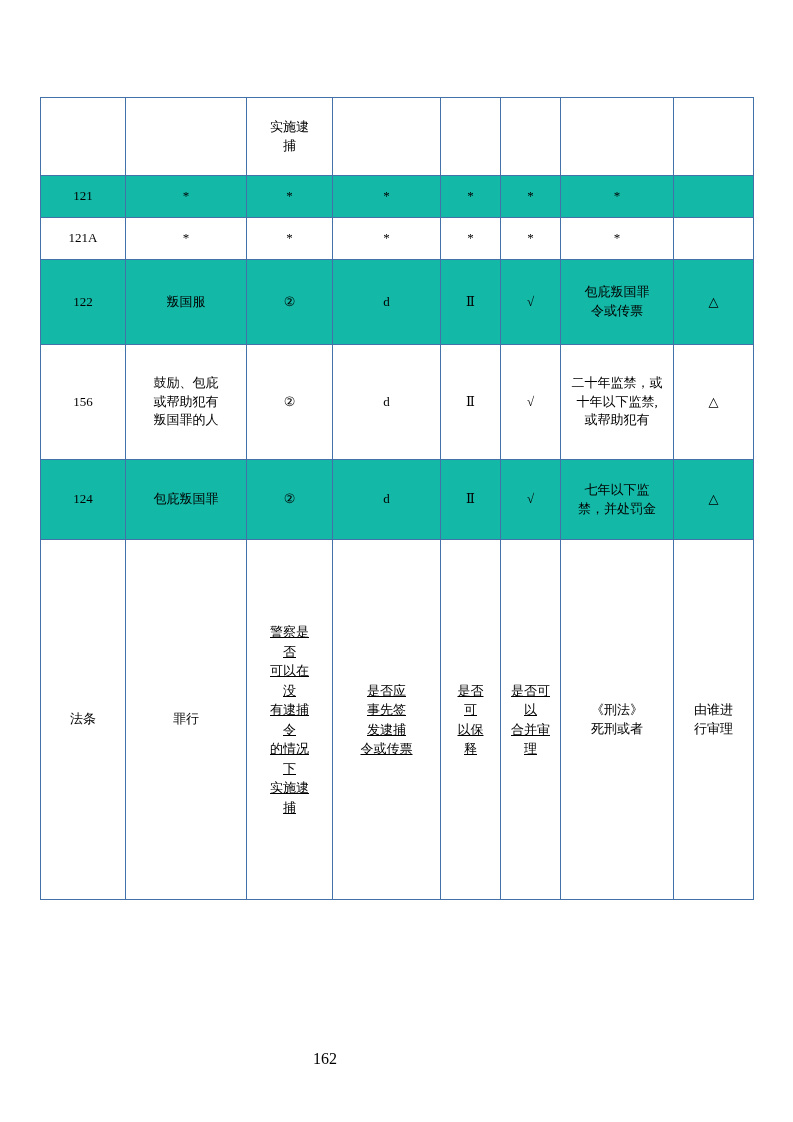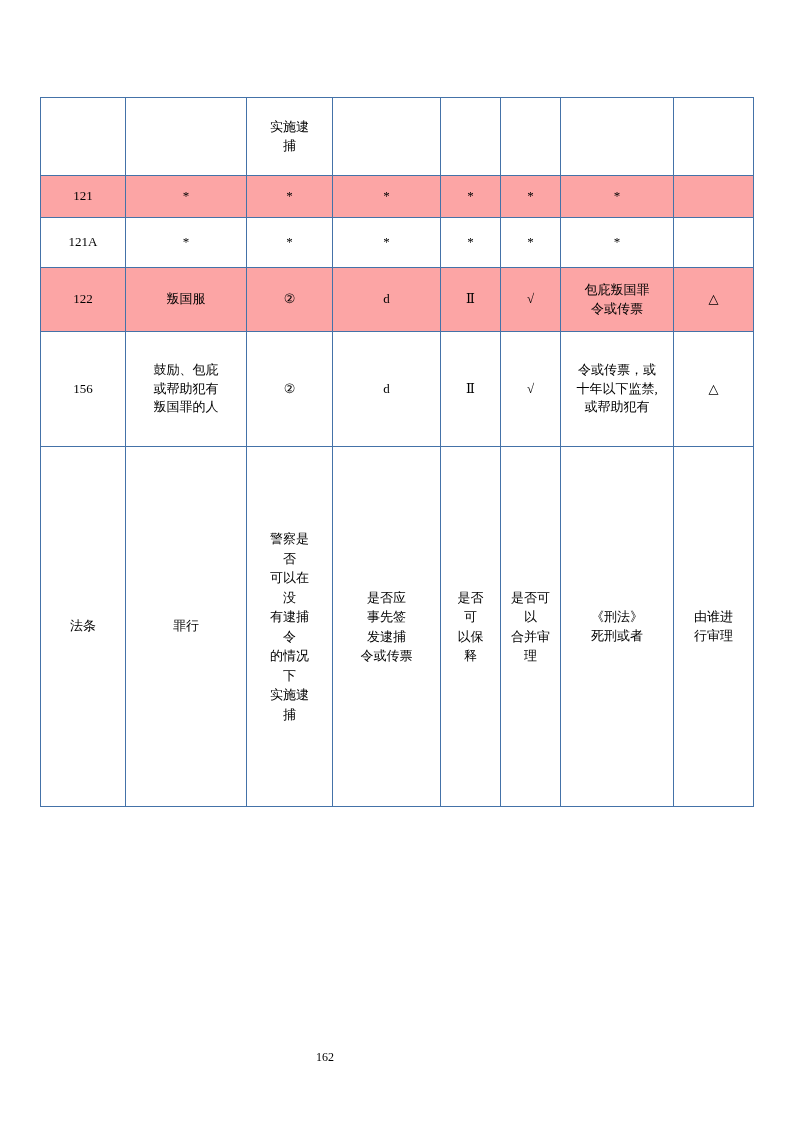--- a/index.html
+++ b/index.html
@@ -38,56 +38,57 @@
     border: 1px solid #4472a8;
     padding: 4px 3px;
     text-align: center;
     vertical-align: middle;
     font-size: 13px;
     line-height: 1.45;
     color: #000;
     word-wrap: break-word;
   }
   tr.shaded td {
-    background: #fca5a5;
+    background: #14b8a6;
   }
   tr.plain td {
     background: #ffffff;
   }
   
   col.c0 { width: 85px; }
   col.c1 { width: 121px; }
   col.c2 { width: 86px; }
   col.c3 { width: 108px; }
   col.c4 { width: 60px; }
   col.c5 { width: 60px; }
   col.c6 { width: 113px; }
   col.c7 { width: 80px; }
 
   .cell-lines span {
     display: block;
   }
   .narrow-stack span {
     display: block;
     line-height: 1.5;
+    text-decoration: underline;
   }
   .star {
     font-size: 13px;
     letter-spacing: 0;
   }
   .small-num {
     font-size: 13px;
   }
   .page-number {
     position: absolute;
     left: 0;
     top: 1046px;
     width: 650px;
     text-align: center;
-    font-size: 12px;
+    font-size: 16px;
     color: #000;
     font-family: "Liberation Serif", "DejaVu Serif", serif;
   }
 </style>
 </head>
 <body>
 
 <div class="page">
   <div class="table-wrap">
     <table class="legal-table">
@@ -121,32 +122,32 @@
           <td class="small-num">121</td>
           <td class="star">*</td>
           <td class="star">*</td>
           <td class="star">*</td>
           <td class="star">*</td>
           <td class="star">*</td>
           <td class="star">*</td>
           <td></td>
         </tr>
 
-        <tr class="plain" style="height:50px">
+        <tr class="plain" style="height:42px">
           <td class="small-num">121A</td>
           <td class="star">*</td>
           <td class="star">*</td>
           <td class="star">*</td>
           <td class="star">*</td>
           <td class="star">*</td>
           <td class="star">*</td>
           <td></td>
         </tr>
 
-        <tr class="shaded" style="height:64px">
+        <tr class="shaded" style="height:85px">
           <td>122</td>
           <td>叛国服</td>
           <td>②</td>
           <td>d</td>
           <td>Ⅱ</td>
           <td>√</td>
           <td class="cell-lines">
             <span>包庇叛国罪</span>
             <span>令或传票</span>
           </td>
@@ -158,27 +159,40 @@
           <td class="cell-lines">
             <span>鼓励、包庇</span>
             <span>或帮助犯有</span>
             <span>叛国罪的人</span>
           </td>
           <td>②</td>
           <td>d</td>
           <td>Ⅱ</td>
           <td>√</td>
           <td class="cell-lines">
-            <span>令或传票，或</span>
+            <span>二十年监禁，或</span>
             <span>十年以下监禁,</span>
             <span>或帮助犯有</span>
           </td>
           <td>△</td>
         </tr>
 
+        <tr class="shaded" style="height:80px">
+          <td>124</td>
+          <td>包庇叛国罪</td>
+          <td>②</td>
+          <td>d</td>
+          <td>Ⅱ</td>
+          <td>√</td>
+          <td class="cell-lines">
+            <span>七年以下监</span>
+            <span>禁，并处罚金</span>
+          </td>
+          <td>△</td>
+        </tr>
 
         <tr class="plain" style="height:360px">
           <td>法条</td>
           <td>罪行</td>
           <td class="narrow-stack">
             <span>警察是</span>
             <span>否</span>
             <span>可以在</span>
             <span>没</span>
             <span>有逮捕</span>

